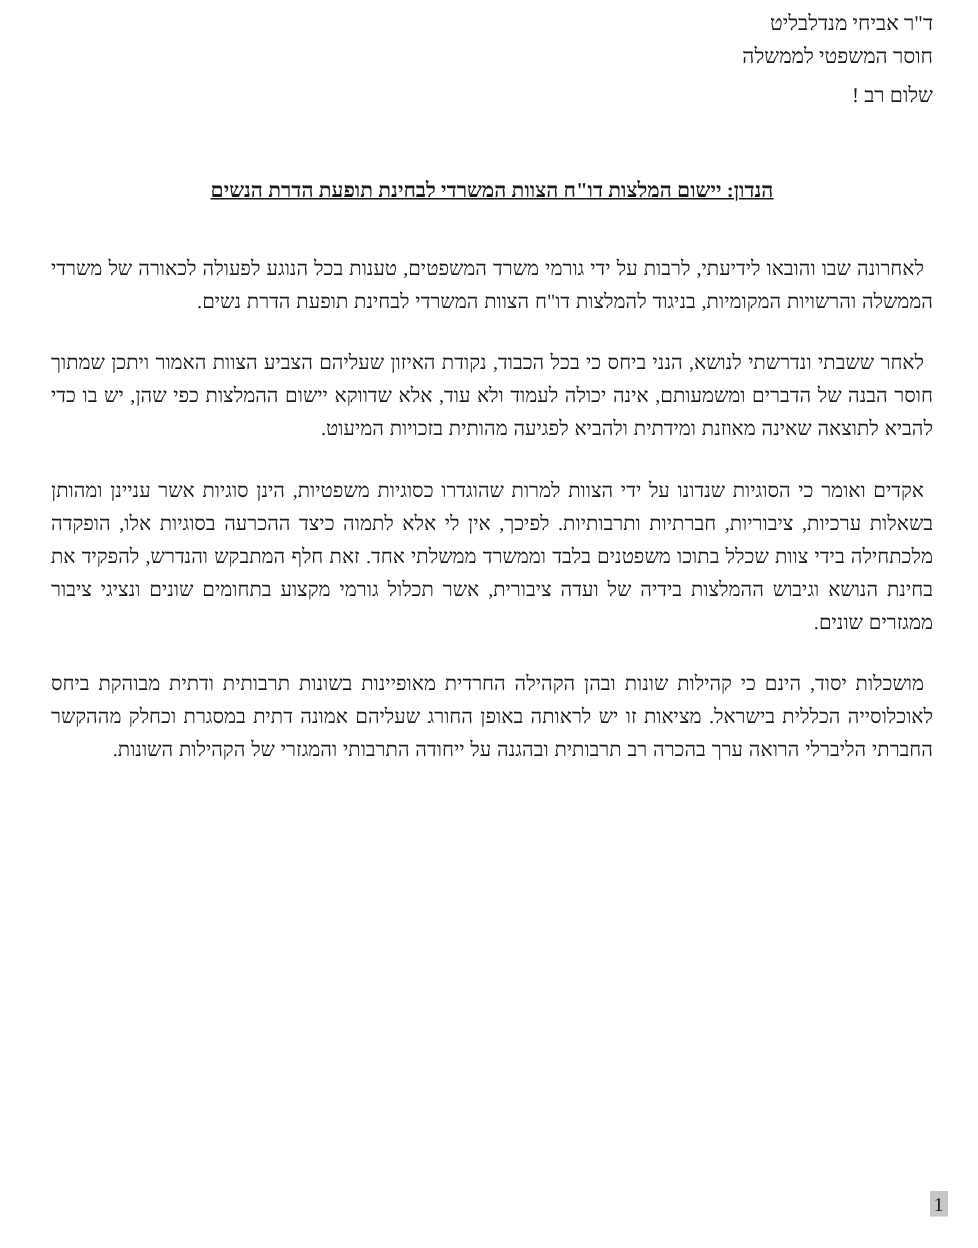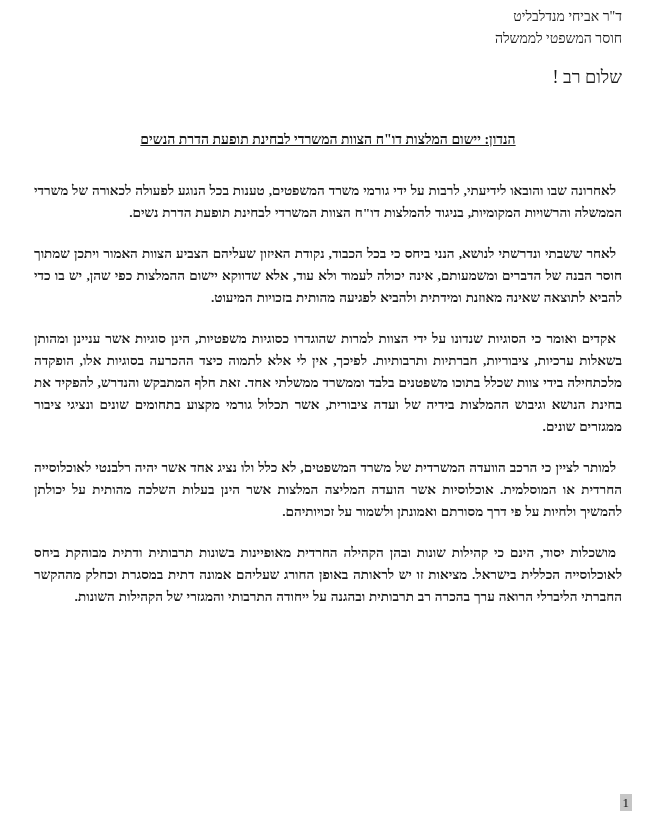--- a/index.html
+++ b/index.html
@@ -21,22 +21,22 @@
   }
   .header-block {
     text-align: right;
   }
   .header-line {
     font-size: 14px;
     line-height: 22px;
     white-space: nowrap;
   }
   .greeting {
-    margin-top: 16px;
-    font-size: 18px;
+    margin-top: 4px;
+    font-size: 14px;
     line-height: 22px;
   }
   .subject {
     margin-top: 42px;
     text-align: center;
     font-size: 14px;
     line-height: 20px;
     font-weight: bold;
   }
   .subject .subject-text {
@@ -45,21 +45,20 @@
   .body-text {
     margin-top: 30px;
   }
   p.para {
     font-size: 13.5px;
     line-height: 22px;
     margin: 0 0 19px 0;
     text-align: justify;
     text-indent: 6px;
     word-spacing: 0.5px;
-    font-weight: bold;
   }
   .page-number {
     position: absolute;
     top: 794px;
     right: 20px;
     background: #c6c6c6;
     font-size: 13px;
     line-height: 17px;
     padding: 0 3px;
     color: #111111;
@@ -78,19 +77,18 @@
   <div class="greeting">שלום רב !</div>
 
   <div class="subject">
     <span class="subject-text">הנדון: יישום המלצות דו"ח הצוות המשרדי לבחינת תופעת הדרת הנשים</span>
   </div>
 
   <div class="body-text">
     <p class="para">לאחרונה שבו והובאו לידיעתי, לרבות על ידי גורמי משרד המשפטים, טענות בכל הנוגע לפעולה לכאורה של משרדי הממשלה והרשויות המקומיות, בניגוד להמלצות דו"ח הצוות המשרדי לבחינת תופעת הדרת נשים.</p>
     <p class="para">לאחר ששבתי ונדרשתי לנושא, הנני ביחס כי בכל הכבוד, נקודת האיזון שעליהם הצביע הצוות האמור ויתכן שמתוך חוסר הבנה של הדברים ומשמעותם, אינה יכולה לעמוד ולא עוד, אלא שדווקא יישום ההמלצות כפי שהן, יש בו כדי להביא לתוצאה שאינה מאוזנת ומידתית ולהביא לפגיעה מהותית בזכויות המיעוט.</p>
     <p class="para">אקדים ואומר כי הסוגיות שנדונו על ידי הצוות למרות שהוגדרו כסוגיות משפטיות, הינן סוגיות אשר עניינן ומהותן בשאלות ערכיות, ציבוריות, חברתיות ותרבותיות. לפיכך, אין לי אלא לתמוה כיצד ההכרעה בסוגיות אלו, הופקדה מלכתחילה בידי צוות שכלל בתוכו משפטנים בלבד וממשרד ממשלתי אחד. זאת חלף המתבקש והנדרש, להפקיד את בחינת הנושא וגיבוש ההמלצות בידיה של ועדה ציבורית, אשר תכלול גורמי מקצוע בתחומים שונים ונציגי ציבור ממגזרים שונים.</p>
-    <p class="para">למותר לציין כי הרכב הוועדה המשרדית של משרד המשפטים, לא כלל ולו נציג אחד אשר יהיה רלבנטי לאוכלוסייה החרדית או המוסלמית. אוכלוסיות אשר הועדה המליצה המלצות אשר הינן בעלות השלכה מהותית על יכולתן להמשיך ולחיות על פי דרך מסורתם ואמונתן ולשמור על זכויותיהם.</p>
     <p class="para">מושכלות יסוד, הינם כי קהילות שונות ובהן הקהילה החרדית מאופיינות בשונות תרבותית ודתית מבוהקת ביחס לאוכלוסייה הכללית בישראל. מציאות זו יש לראותה באופן החורג שעליהם אמונה דתית במסגרת וכחלק מההקשר החברתי הליברלי הרואה ערך בהכרה רב תרבותית ובהגנה על ייחודה התרבותי והמגזרי של הקהילות השונות.</p>
   </div>
 
   <div class="page-number">1</div>
 
 </div>
 
 </body></html>

